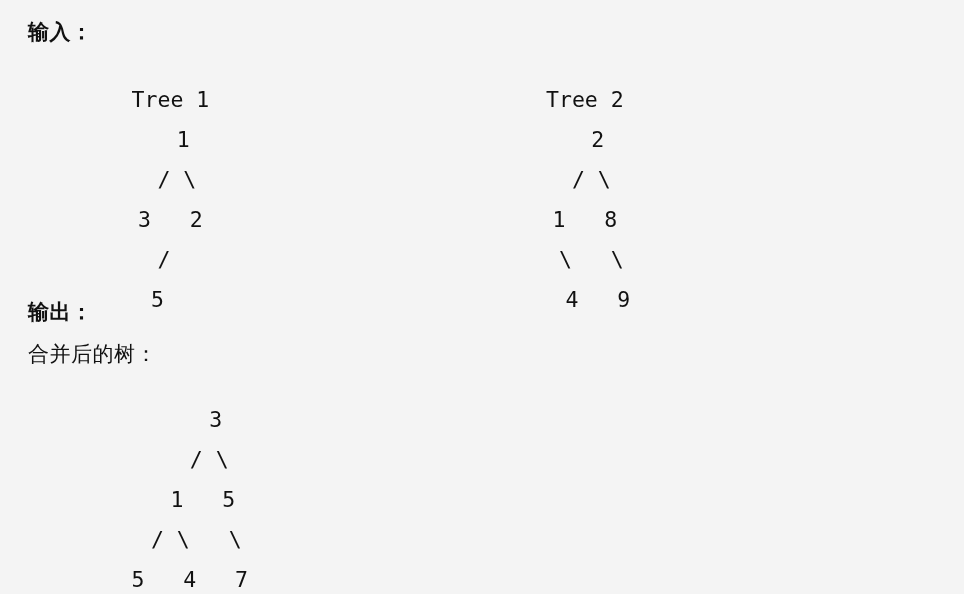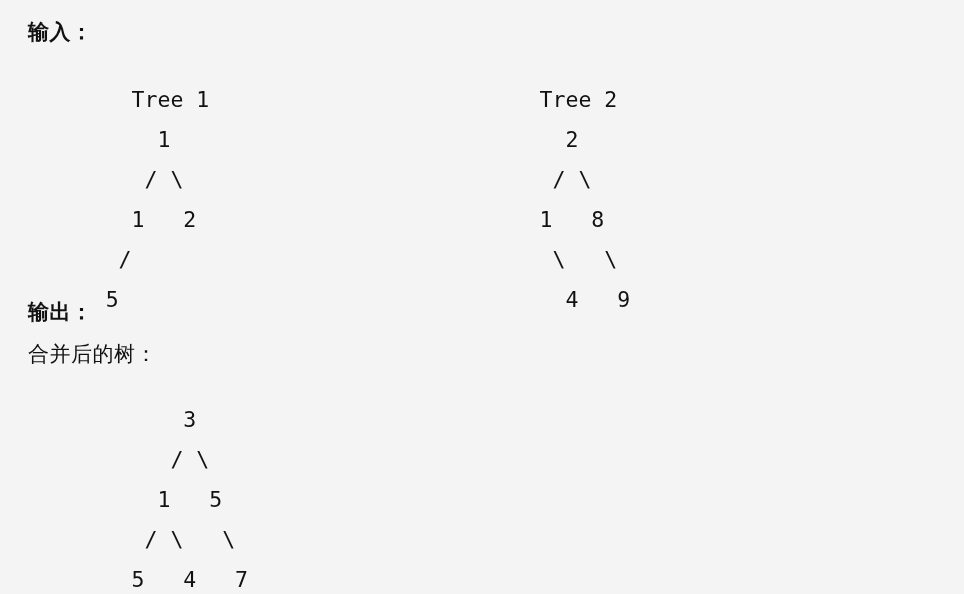--- a/index.html
+++ b/index.html
@@ -55,30 +55,31 @@
     tab-size: 4;
   }
 
   #tree1-art  { left: 28px;  top: 58px; }
   #tree2-art  { left: 436px; top: 58px; }
   #merged-art { left: 28px;  top: 378px; }
 
   .ascii-line {
     display: block;
     height: 40px;
+    text-align: center;
   }
 </style>
 </head>
 <body style="background: rgb(244, 244, 244); color: rgb(17, 17, 17);">
 
 <div class="page">
 
   <div class="cjk-label bold" id="input-label">输入：</div>
 
-  <pre class="ascii-block" id="tree1-art"><span class="ascii-line">        Tree 1</span><span class="ascii-line">          1</span><span class="ascii-line">         / \</span><span class="ascii-line">        1   2</span><span class="ascii-line">       /</span><span class="ascii-line">      5</span></pre>
+  <pre class="ascii-block" id="tree1-art"><span class="ascii-line">        Tree 1</span><span class="ascii-line">          1</span><span class="ascii-line">         / \</span><span class="ascii-line">        3   2</span><span class="ascii-line">       /</span><span class="ascii-line">      5</span></pre>
 
   <pre class="ascii-block" id="tree2-art"><span class="ascii-line">        Tree 2</span><span class="ascii-line">          2</span><span class="ascii-line">         / \</span><span class="ascii-line">        1   8</span><span class="ascii-line">         \   \</span><span class="ascii-line">          4   9</span></pre>
 
   <div class="cjk-label bold" id="output-label">输出：</div>
 
   <div class="cjk-label normal" id="merged-label">合并后的树：</div>
 
   <pre class="ascii-block" id="merged-art"><span class="ascii-line">            3</span><span class="ascii-line">           / \</span><span class="ascii-line">          1   5</span><span class="ascii-line">         / \   \</span><span class="ascii-line">        5   4   7</span></pre>
 
 </div>

